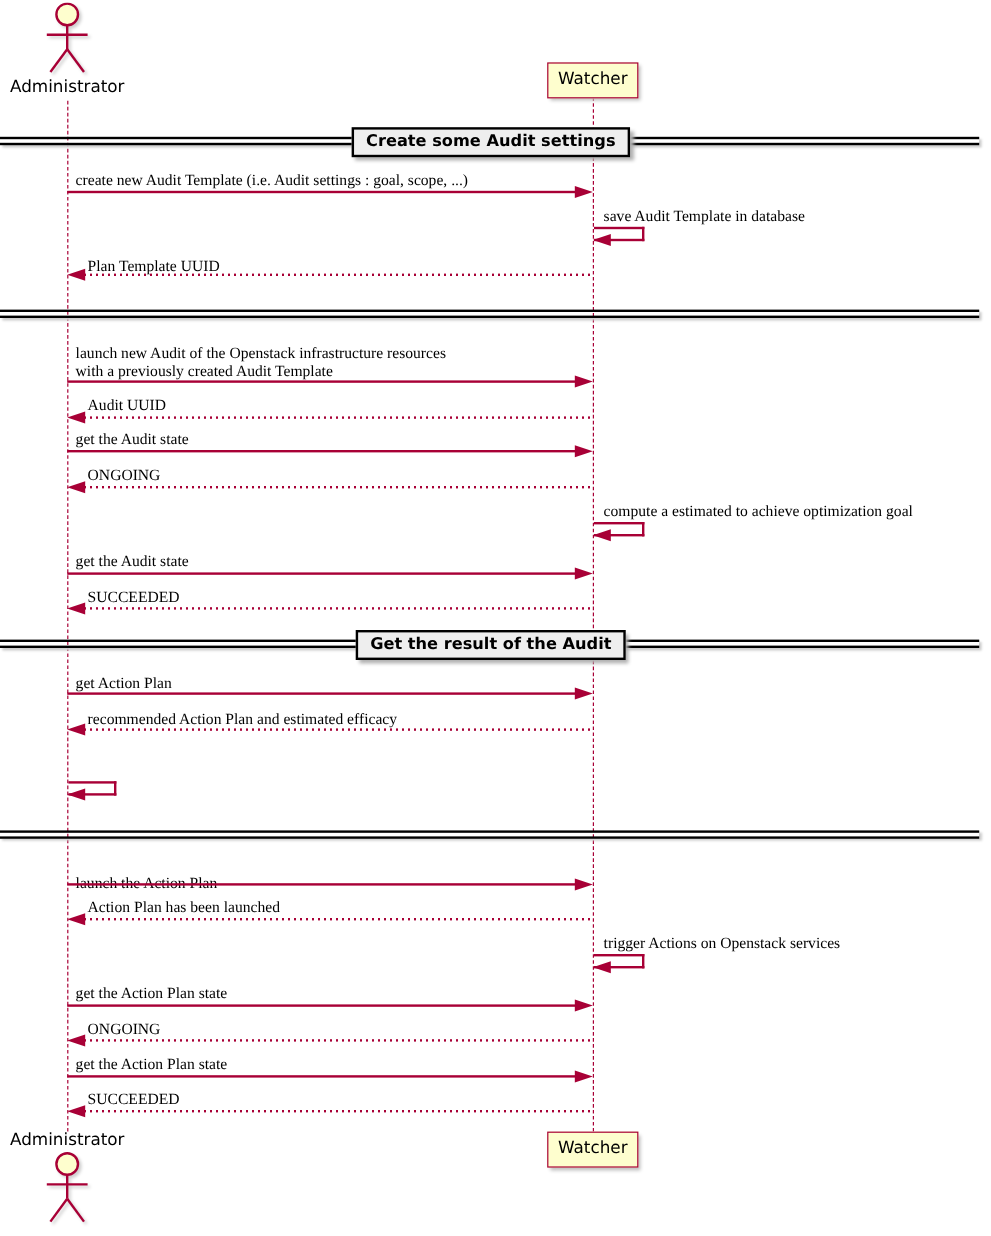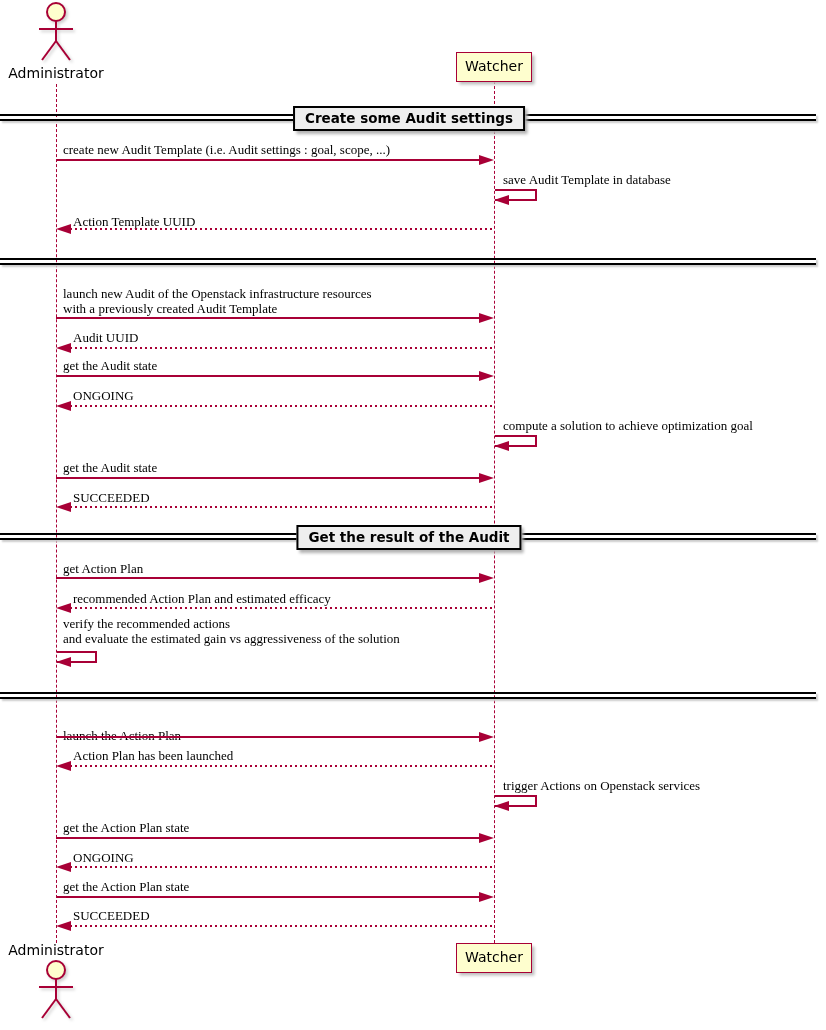--- a/index.html
+++ b/index.html
@@ -70,21 +70,21 @@
   <div class="divider-box" style="top:106px">Create some Audit settings</div>
 
   <div class="msg-label" style="left:63px;top:142px">create new Audit Template (i.e. Audit settings : goal, scope, ...)</div>
   <div class="line solid" style="left:56px;top:159px;width:426px"></div>
   <div class="head right" style="left:479px;top:155px"></div>
 
   <div class="msg-label" style="left:503px;top:172px">save Audit Template in database</div>
   <div class="self-loop" style="left:495px;top:189px"></div>
   <div class="head left" style="left:494px;top:195px"></div>
 
-  <div class="msg-label" style="left:73px;top:214px">Action Template UUID</div>
+  <div class="msg-label" style="left:73px;top:214px">Plan Template UUID</div>
   <div class="line dotted" style="left:60px;top:228px;width:434px"></div>
   <div class="head left" style="left:56px;top:224px"></div>
 
   <div class="divider-lines" style="top:258px"></div>
 
   <div class="msg-label" style="left:63px;top:286px">launch new Audit of the Openstack infrastructure resources
 with a previously created Audit Template</div>
   <div class="line solid" style="left:56px;top:317px;width:426px"></div>
   <div class="head right" style="left:479px;top:313px"></div>
 
@@ -93,21 +93,21 @@
   <div class="head left" style="left:56px;top:343px"></div>
 
   <div class="msg-label" style="left:63px;top:358px">get the Audit state</div>
   <div class="line solid" style="left:56px;top:375px;width:426px"></div>
   <div class="head right" style="left:479px;top:371px"></div>
 
   <div class="msg-label" style="left:73px;top:388px">ONGOING</div>
   <div class="line dotted" style="left:60px;top:405px;width:434px"></div>
   <div class="head left" style="left:56px;top:401px"></div>
 
-  <div class="msg-label" style="left:503px;top:418px">compute a solution to achieve optimization goal</div>
+  <div class="msg-label" style="left:503px;top:418px">compute a estimated to achieve optimization goal</div>
   <div class="self-loop" style="left:495px;top:435px"></div>
   <div class="head left" style="left:494px;top:441px"></div>
 
   <div class="msg-label" style="left:63px;top:460px">get the Audit state</div>
   <div class="line solid" style="left:56px;top:477px;width:426px"></div>
   <div class="head right" style="left:479px;top:473px"></div>
 
   <div class="msg-label" style="left:73px;top:490px">SUCCEEDED</div>
   <div class="line dotted" style="left:60px;top:506px;width:434px"></div>
   <div class="head left" style="left:56px;top:502px"></div>
@@ -116,22 +116,20 @@
   <div class="divider-box" style="top:525px">Get the result of the Audit</div>
 
   <div class="msg-label" style="left:63px;top:561px">get Action Plan</div>
   <div class="line solid" style="left:56px;top:577px;width:426px"></div>
   <div class="head right" style="left:479px;top:573px"></div>
 
   <div class="msg-label" style="left:73px;top:591px">recommended Action Plan and estimated efficacy</div>
   <div class="line dotted" style="left:60px;top:607px;width:434px"></div>
   <div class="head left" style="left:56px;top:603px"></div>
 
-  <div class="msg-label" style="left:63px;top:616px">verify the recommended actions
-and evaluate the estimated gain vs aggressiveness of the solution</div>
   <div class="self-loop" style="left:57px;top:651px;width:40px"></div>
   <div class="head left" style="left:56px;top:657px"></div>
 
   <div class="divider-lines" style="top:692px"></div>
 
   <div class="msg-label" style="left:63px;top:728px">launch the Action Plan</div>
   <div class="line solid" style="left:56px;top:736px;width:426px"></div>
   <div class="head right" style="left:479px;top:732px"></div>
 
   <div class="msg-label" style="left:73px;top:748px">Action Plan has been launched</div>

